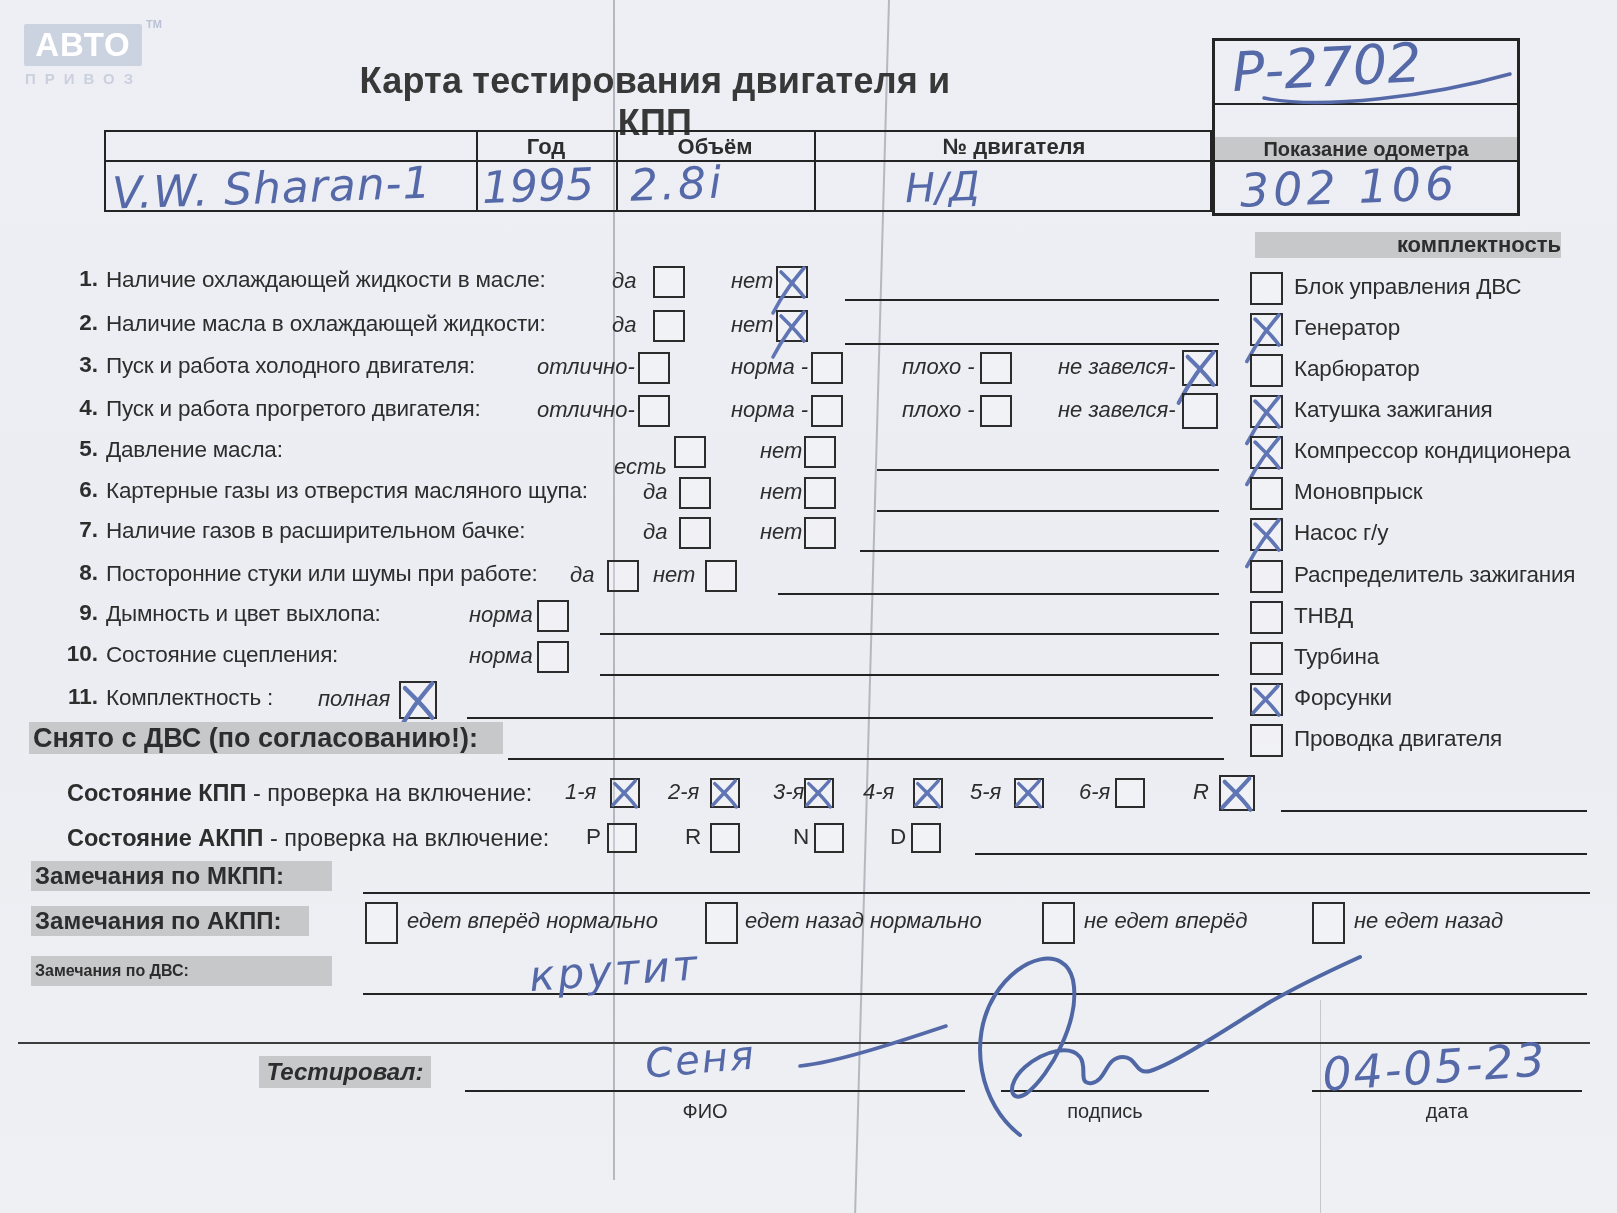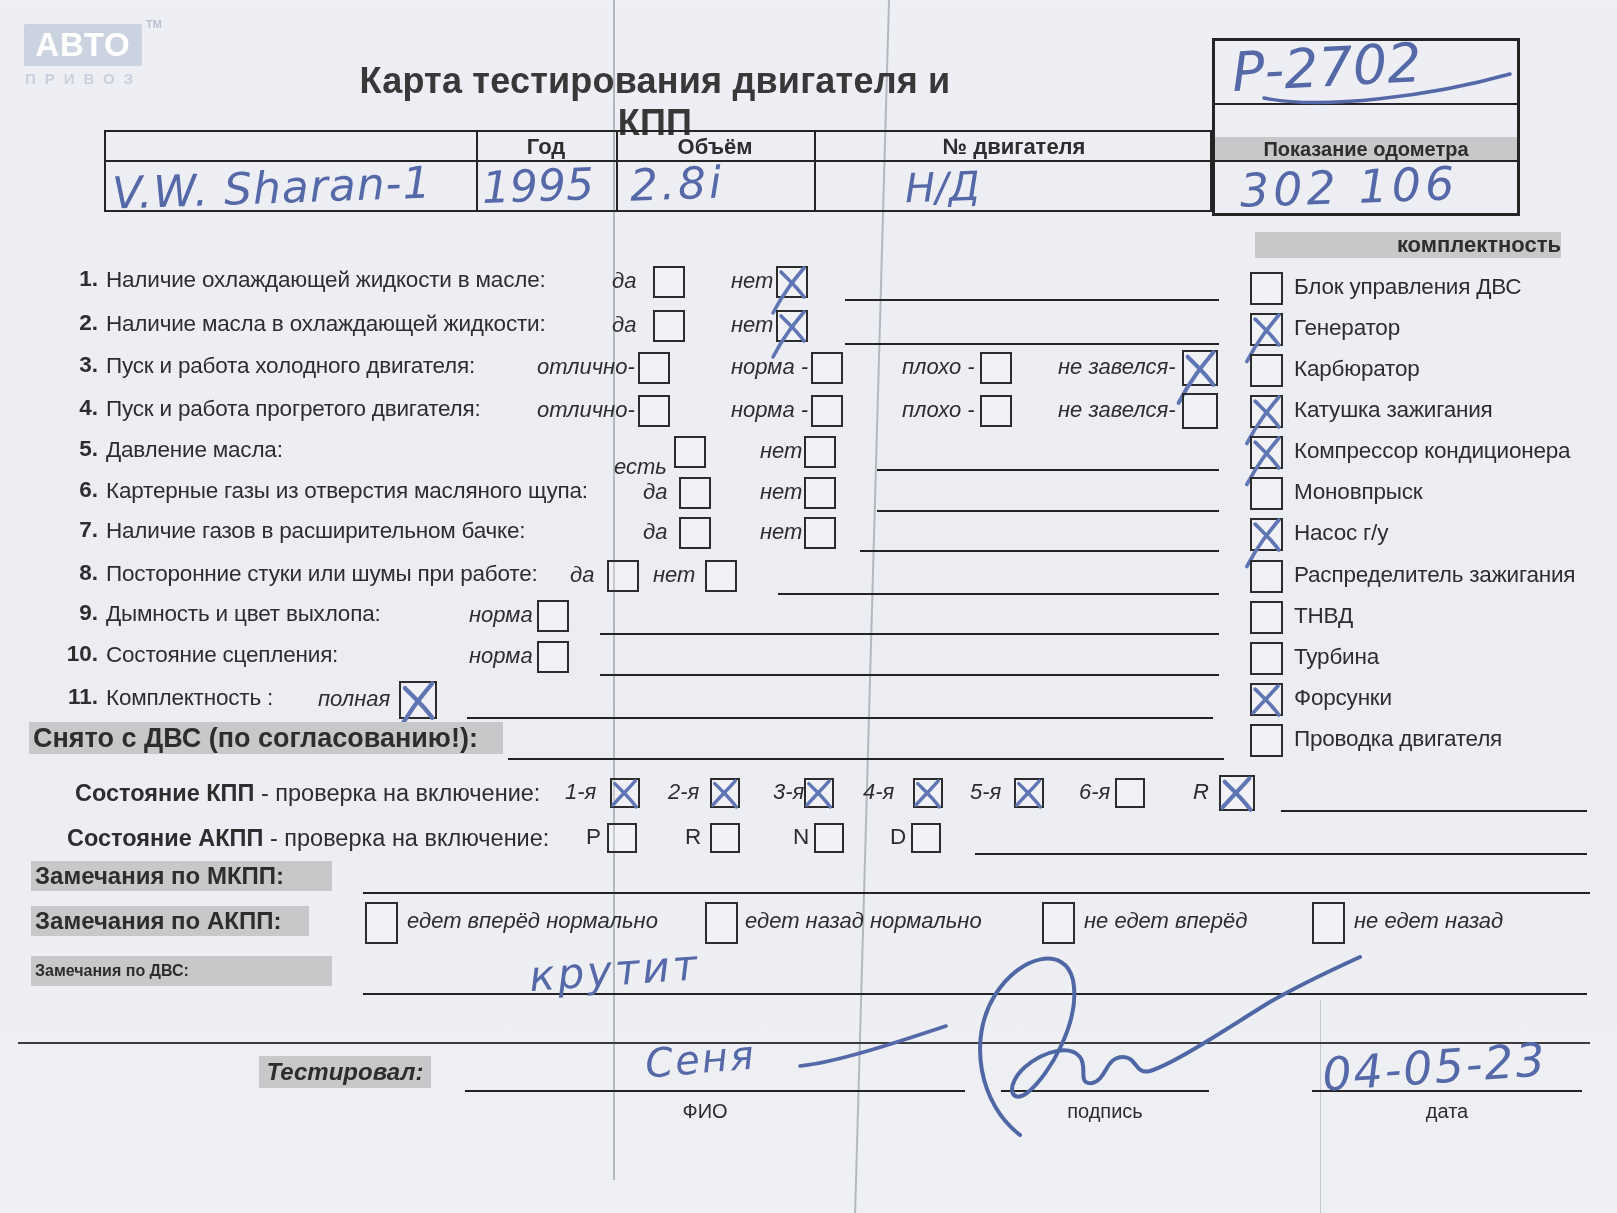--- a/index.html
+++ b/index.html
@@ -275,21 +275,21 @@
         </div>
         <div class="line" style="left: 467px; top: 717px; width: 746px;"></div>
       </div>
     </div>
 
   <div class="bar" style="left:29px;top:722px;width:474px;height:32px;">
     <span style="font-weight:bold;font-size:27px;line-height:32px;padding-left:4px;">Снято с ДВС (по согласованию!):</span>
   </div>
   <div class="line" style="left:508px;top:758px;width:716px;"></div>
 
-  <span class="abs" style="left:75px;top:780px;font-size:23.5px;white-space:nowrap;">
+  <span class="abs" style="left:67px;top:780px;font-size:23.5px;white-space:nowrap;">
     <b>Состояние КПП</b><span> - проверка на включение:</span>
   </span>
   <div id="kpp-gears">
       <span class="opt abs" style="left: 565px; top: 779px;">1-я</span>
       <div class="cb" style="left: 610px; top: 778px; width: 30px; height: 30px;"></div>
       <div class="mark" style="left: 610px; top: 778px; width: 30px; height: 30px;">
         <svg width="30" height="30" viewBox="0 0 32 32" preserveAspectRatio="none">
           <path d="M5,6 C12,13 21,21 28,31" fill="none" stroke="#6076b4" stroke-width="3.6" stroke-linecap="round"></path>
           <path d="M27,3 C20,11 10,21 3,29" fill="none" stroke="#6076b4" stroke-width="3.6" stroke-linecap="round"></path>
         </svg>

